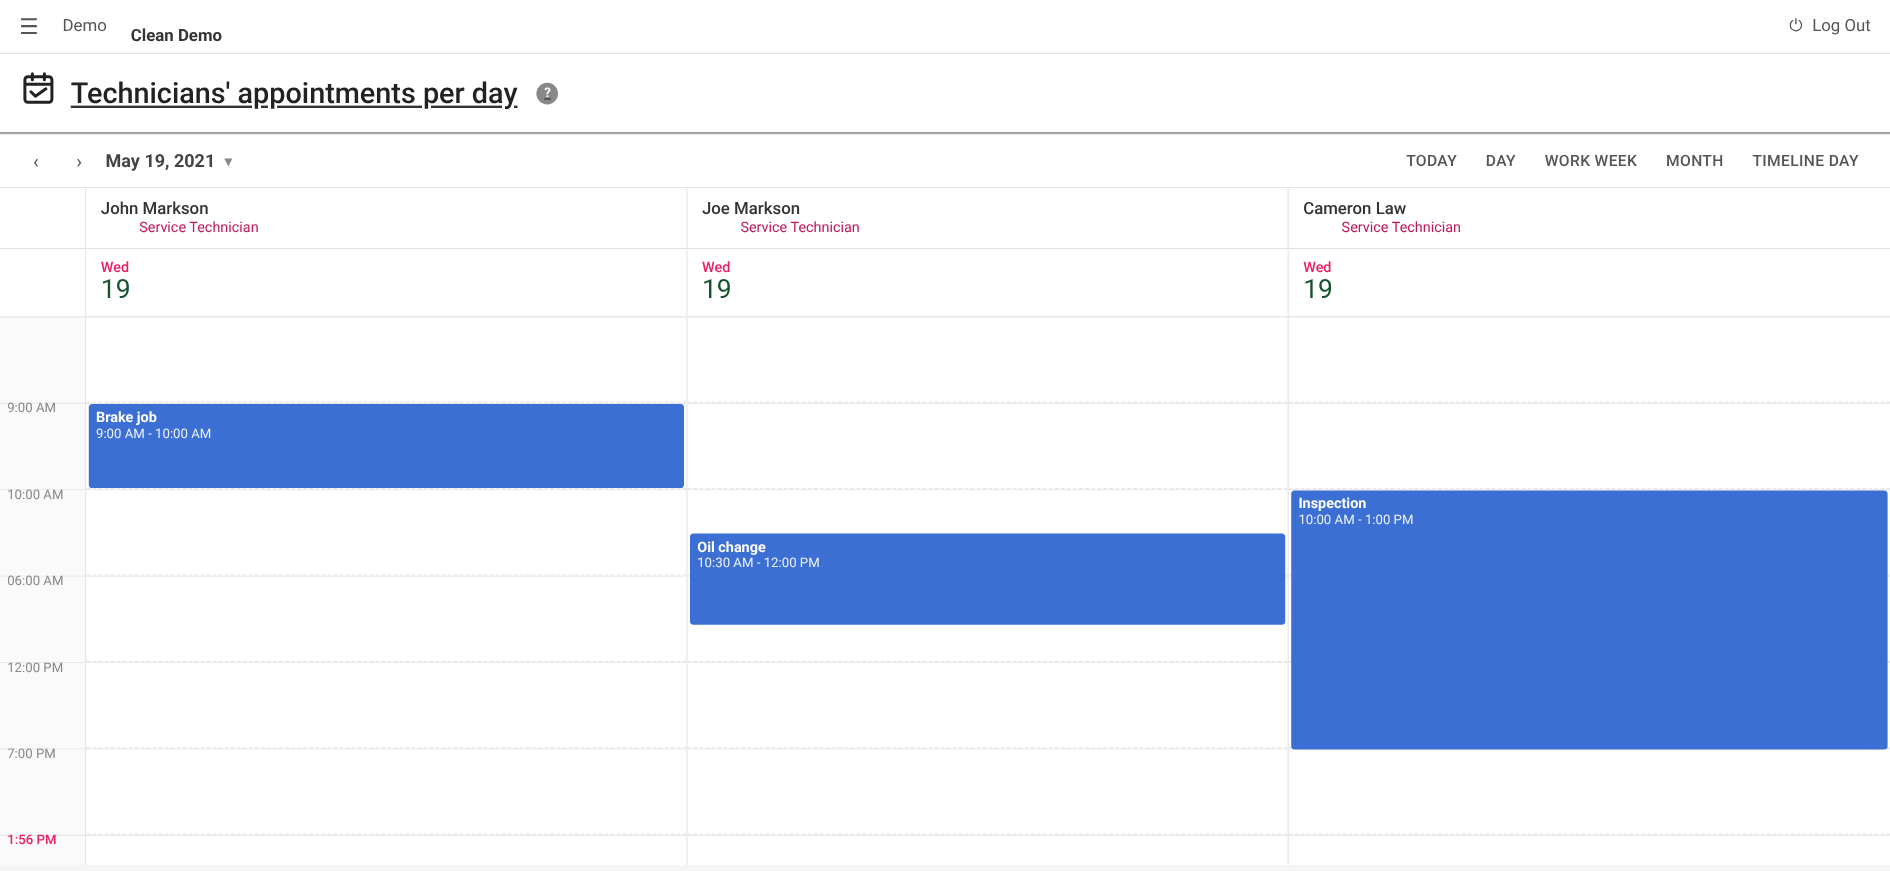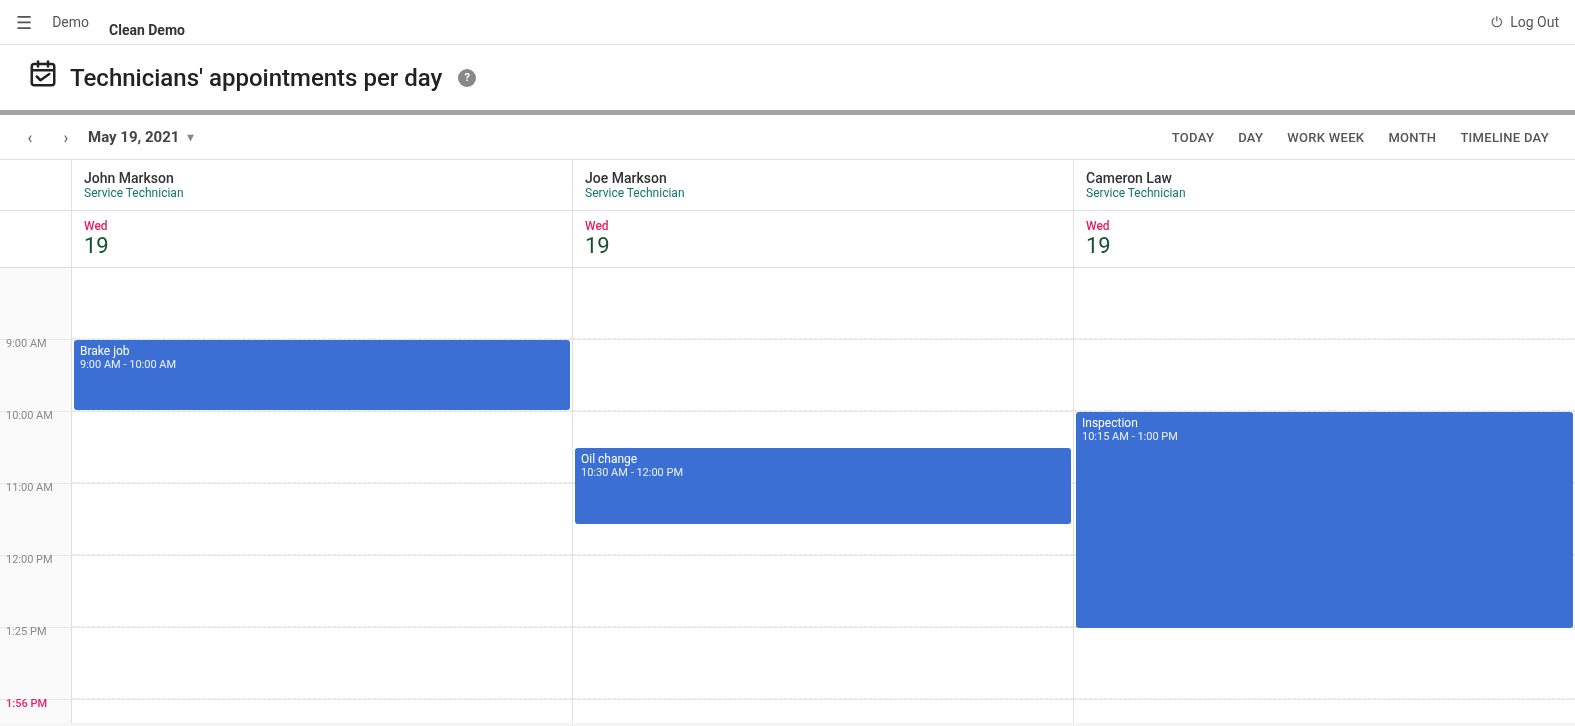--- a/index.html
+++ b/index.html
@@ -18,25 +18,26 @@
     .top-nav-left { display: flex; align-items: center; gap: 20px; }
     .top-nav-right { display: flex; align-items: center; gap: 8px; }
     .menu-icon { font-size: 18px; cursor: pointer; color: #555; }
     .nav-home { color: #555; font-size: 14px; cursor: pointer; }
     .nav-demo { color: #333; font-size: 14px; font-weight: 700; margin-top: 16px; }
     .logout-btn { display: flex; align-items: center; gap: 6px; color: #555; font-size: 14px; cursor: pointer; }
 
     
     .page-header {
       background: #fff;
-      padding: 14px 28px;
+      padding: 14px 17px;
       display: flex;
       align-items: center;
       gap: 12px;
-      border-bottom: 5px solid #a3a3a3;
+      border-bottom: 2px solid #a3a3a3;
+      text-decoration: underline;
     }
     .page-header-icon { font-size: 28px; color: #333; }
     .page-header-title { font-size: 24px; font-weight: 500; color: #222; }
     .help-icon {
       display: inline-flex;
       align-items: center;
       justify-content: center;
       width: 18px; height: 18px;
       border-radius: 50%;
       background: #888;
@@ -90,21 +91,21 @@
     .cal-header-cell {
       border-right: 1px solid #e0e0e0;
       border-bottom: 1px solid #e0e0e0;
       padding: 10px 12px;
       background: #fff;
     }
     .cal-header-cell:first-child {
       background: #fff;
     }
     .tech-name { font-size: 14px; font-weight: 500; color: #333; }
-    .tech-role { font-size: 12px; color: #0f766e; }
+    .tech-role { font-size: 12px; color: #be185d; margin-left: 32px; }
 
     
     .date-row-cell {
       border-right: 1px solid #e0e0e0;
       border-bottom: 1px solid #ddd;
       padding: 8px 12px;
       background: #fff;
     }
     .date-day { font-size: 12px; color: #e91e63; font-weight: 500; }
     .date-num { font-size: 22px; color: #14532d; font-weight: 400; line-height: 1.2; }
@@ -145,21 +146,21 @@
       left: 2px; right: 2px;
       background: #3b6fd4;
       border-radius: 3px;
       padding: 4px 6px;
       color: #fff;
       font-size: 12px;
       cursor: pointer;
       overflow: hidden;
       z-index: 2;
     }
-    .appointment-title { font-weight: 400; font-size: 12px; }
+    .appointment-title { font-weight: 700; font-size: 12px; }
     .appointment-time { font-size: 11px; opacity: 0.9; }
 
     
     .current-time-row {
       position: relative;
     }
 
     
     .current-time-label {
       font-size: 11px;
@@ -274,40 +275,40 @@
     <div class="cal-cell"></div>
     <div class="cal-cell" style="position:relative;">
       <div class="appointment" style="top:36px; height:76px; background:#3b6fd4;">
         <div class="appointment-title">Oil change</div>
         <div class="appointment-time">10:30 AM - 12:00 PM</div>
       </div>
     </div>
     <div class="cal-cell" style="border-right:none; overflow:visible;">
       <div class="appointment" style="top:0; height:216px; background:#3b6fd4; z-index:3;">
         <div class="appointment-title">Inspection</div>
-        <div class="appointment-time">10:15 AM - 1:00 PM</div>
+        <div class="appointment-time">10:00 AM - 1:00 PM</div>
       </div>
     </div>
 
     <div class="time-cell">
-      <span class="time-label">11:00 AM</span>
+      <span class="time-label">06:00 AM</span>
     </div>
     <div class="cal-cell"></div>
     <div class="cal-cell"></div>
     <div class="cal-cell" style="border-right:none;"></div>
 
     <div class="time-cell">
       <span class="time-label">12:00 PM</span>
     </div>
     <div class="cal-cell"></div>
     <div class="cal-cell"></div>
     <div class="cal-cell" style="border-right:none;"></div>
 
     <div class="time-cell">
-      <span class="time-label">1:25 PM</span>
+      <span class="time-label">7:00 PM</span>
     </div>
     <div class="cal-cell"></div>
     <div class="cal-cell"></div>
     <div class="cal-cell" style="border-right:none;"></div>
 
     <div class="time-cell current-time-row" style="position:relative;">
       <span class="time-label red current-time-label">1:56 PM</span>
     </div>
     <div class="cal-cell current-time-row" style="position:relative;">
       

